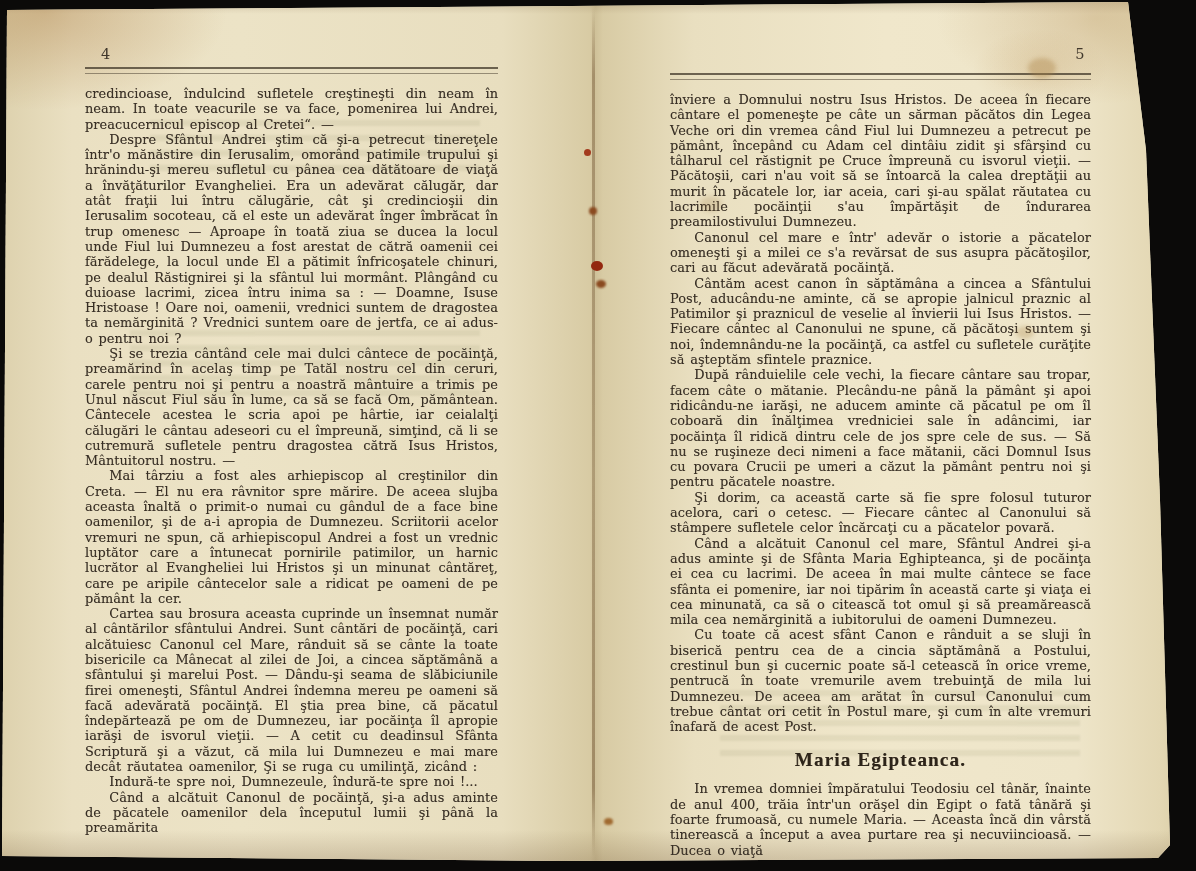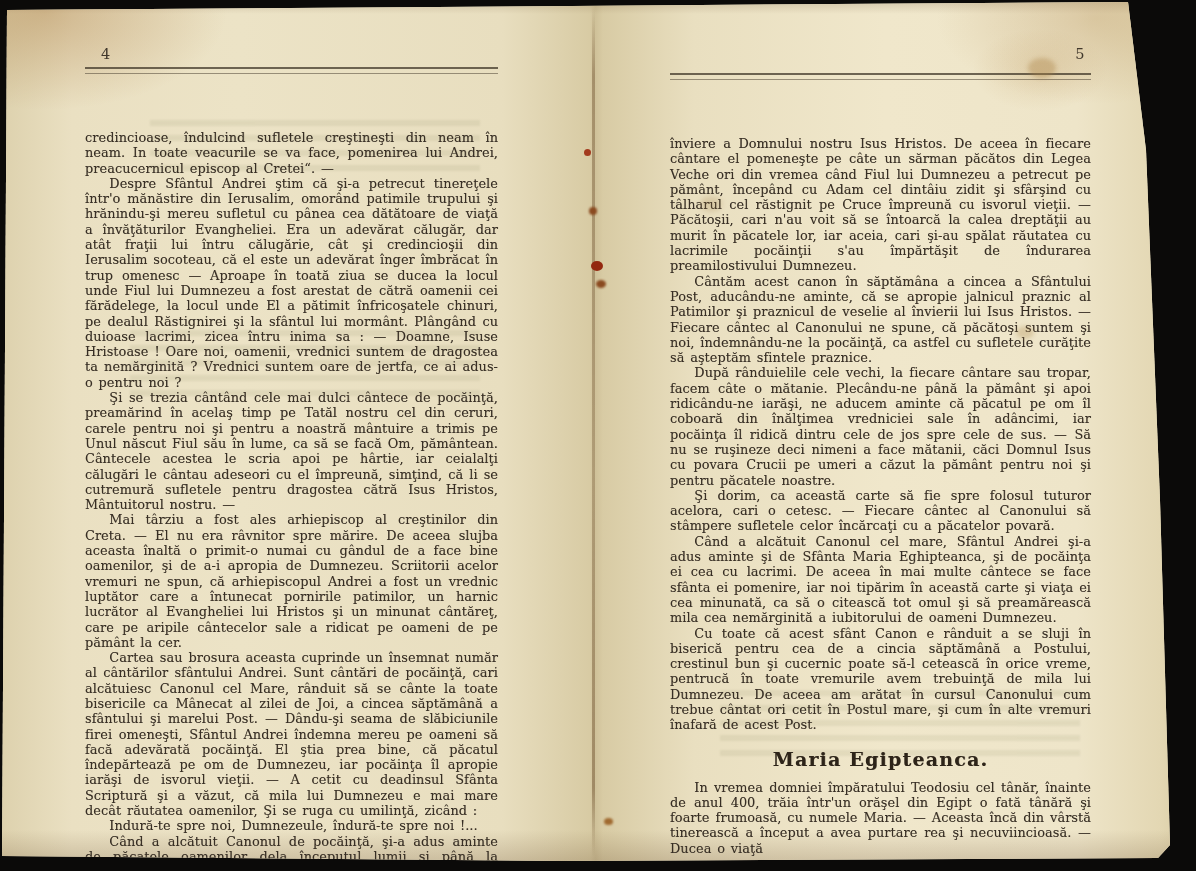--- a/index.html
+++ b/index.html
@@ -51,25 +51,26 @@
     border-bottom:1px solid rgba(66,56,42,.5);
   }
   .page-right .page-head{height:48px;}
   .page-right .rule{top:29px;}
   .bodytext{
     font-size:12.8px;line-height:15.3px;text-align:justify;
     color:#372e24;letter-spacing:.1px;word-spacing:1.6px;
     text-shadow:.3px .3px 0 rgba(55,46,36,.35);
   }
   .bodytext p{margin:0;text-indent:1.9em;}
-  .bodytext p.noindent{text-indent:0;margin-top:44px;}
+  .bodytext p.noindent{text-indent:0;}
   .heading{
     font-size:19px;font-weight:bold;text-align:center;
     margin:15px 0 10px 0;color:#2d2419;letter-spacing:1.2px;
     text-shadow:.4px .4px 0 rgba(45,36,25,.45);
+    font-family:Liberation Serif, serif;
   }
 </style>
 </head>
 <body>
 
 <div class="photo">
   <div class="paper">
 
     <div class="ghost" style="left:150px;top:120px;width:330px;height:60px;"></div>
     <div class="ghost" style="left:130px;top:330px;width:350px;height:70px;"></div>
@@ -91,20 +92,21 @@
         </div>
     </div>
 
     <div class="page page-right">
       <div class="page-head">
         <span class="pagenum">5</span>
         <div class="rule"></div>
       </div>
       <div class="bodytext">
           <p class="noindent">înviere a Domnului nostru Isus Hristos. De aceea în fiecare cântare el pomeneşte pe câte un sărman păcătos din Legea Veche ori din vremea când Fiul lui Dumnezeu a petrecut pe pământ, începând cu Adam cel dintâiu zidit şi sfârşind cu tâlharul cel răstignit pe Cruce împreună cu isvorul vieţii. — Păcătoşii, cari n'au voit să se întoarcă la calea dreptăţii au murit în păcatele lor, iar aceia, cari şi-au spălat răutatea cu lacrimile pocăinţii s'au împărtăşit de îndurarea preamilostivului Dumnezeu.</p>
+          <p>Canonul cel mare e într' adevăr o istorie a păcatelor omeneşti şi a milei ce s'a revărsat de sus asupra păcătoşilor, cari au făcut adevărată pocăinţă.</p>
           <p>Cântăm acest canon în săptămâna a cincea a Sfântului Post, aducându-ne aminte, că se apropie jalnicul praznic al Patimilor şi praznicul de veselie al învierii lui Isus Hristos. — Fiecare cântec al Canonului ne spune, că păcătoşi suntem şi noi, îndemnându-ne la pocăinţă, ca astfel cu sufletele curăţite să aşteptăm sfintele praznice.</p>
           <p>După rânduielile cele vechi, la fiecare cântare sau tropar, facem câte o mătanie. Plecându-ne până la pământ şi apoi ridicându-ne iarăşi, ne aducem aminte că păcatul pe om îl coboară din înălţimea vredniciei sale în adâncimi, iar pocăinţa îl ridică dintru cele de jos spre cele de sus. — Să nu se ruşineze deci nimeni a face mătanii, căci Domnul Isus cu povara Crucii pe umeri a căzut la pământ pentru noi şi pentru păcatele noastre.</p>
           <p>Şi dorim, ca această carte să fie spre folosul tuturor acelora, cari o cetesc. — Fiecare cântec al Canonului să stâmpere sufletele celor încărcaţi cu a păcatelor povară.</p>
           <p>Când a alcătuit Canonul cel mare, Sfântul Andrei şi-a adus aminte şi de Sfânta Maria Eghipteanca, şi de pocăinţa ei cea cu lacrimi. De aceea în mai multe cântece se face sfânta ei pomenire, iar noi tipărim în această carte şi viaţa ei cea minunată, ca să o citească tot omul şi să preamărească mila cea nemărginită a iubitorului de oameni Dumnezeu.</p>
           <p>Cu toate că acest sfânt Canon e rânduit a se sluji în biserică pentru cea de a cincia săptămână a Postului, crestinul bun şi cucernic poate să-l cetească în orice vreme, pentrucă în toate vremurile avem trebuinţă de mila lui Dumnezeu. De aceea am arătat în cursul Canonului cum trebue cântat ori cetit în Postul mare, şi cum în alte vremuri înafară de acest Post.</p>
         </div>
       <div class="heading">Maria Egipteanca.</div>
       <div class="bodytext">
           <p>In vremea domniei împăratului Teodosiu cel tânăr, înainte de anul 400, trăia într'un orăşel din Egipt o fată tânără şi foarte frumoasă, cu numele Maria. — Aceasta încă din vârstă tinerească a început a avea purtare rea şi necuviincioasă. — Ducea o viaţă</p>
         </div>

